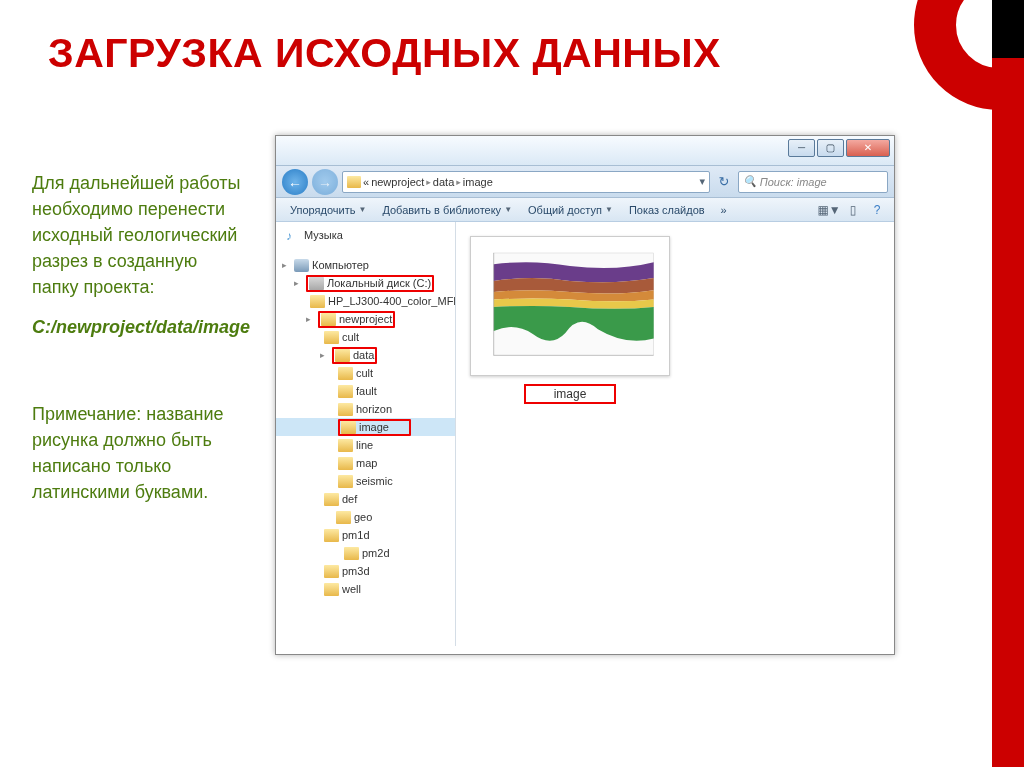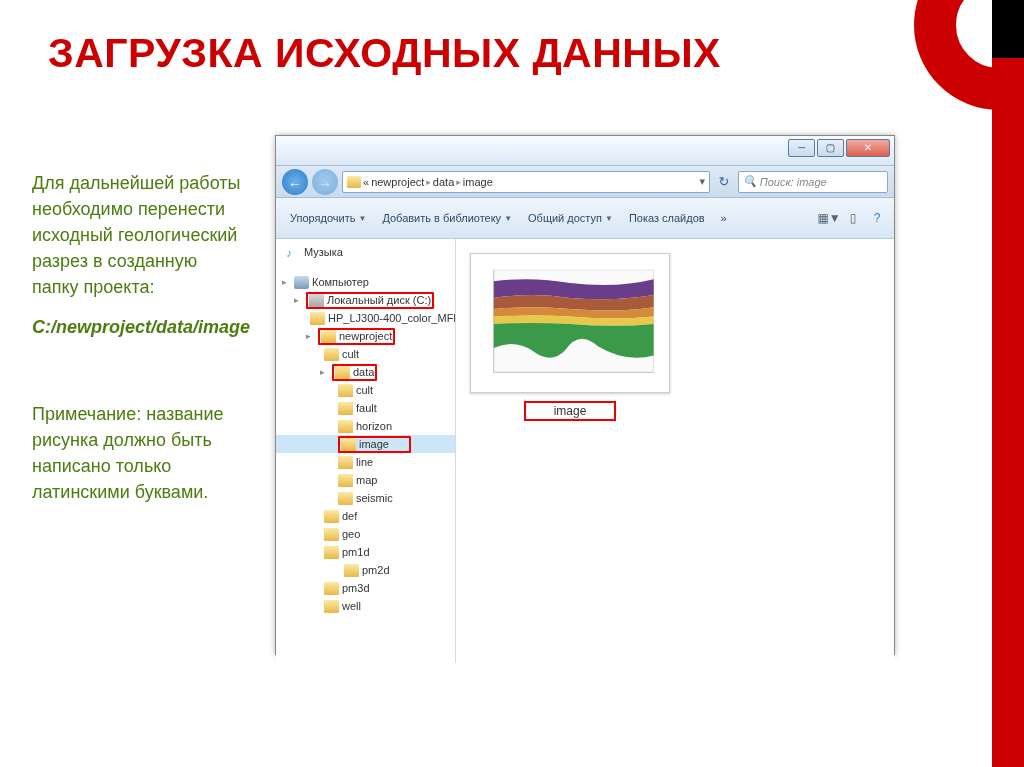--- a/index.html
+++ b/index.html
@@ -16,21 +16,21 @@
   .winbtns { position: absolute; right: 4px; top: 3px; display: flex; gap: 0; }
   .winbtn { width: 27px; height: 18px; border: 1px solid #5a7a9a; background: linear-gradient(#e8f0f8,#c8dbee); font-size: 10px; text-align: center; line-height: 15px; color: #345; border-radius: 2px; margin-left: 2px; }
   .winbtn.close { background: linear-gradient(#f4a9a0,#d96050); color: #fff; width: 44px; }
   .navbar { height: 32px; background: linear-gradient(#dfeaf6,#c9dbed); display: flex; align-items: center; padding: 0 6px; border-bottom: 1px solid #a8bed4; gap: 4px; }
   .navbtn { width: 26px; height: 26px; border-radius: 50%; background: radial-gradient(#6fb4ea,#2a7ec7); display: flex; align-items: center; justify-content: center; color: #fff; font-size: 14px; }
   .addrbar { flex: 1; height: 22px; background: #fff; border: 1px solid #8aa7c4; border-radius: 2px; display: flex; align-items: center; padding: 0 4px; font-size: 11px; color: #333; gap: 2px; }
   .addrbar .folder-ico { width: 14px; height: 12px; background: linear-gradient(#fde9a2,#e8b84a); border-radius: 1px; display: inline-block; }
   .addrbar .chev { color: #888; font-size: 9px; }
   .searchbox { width: 150px; height: 22px; background: #fff; border: 1px solid #8aa7c4; border-radius: 2px; display: flex; align-items: center; padding: 0 4px; font-size: 11px; color: #888; font-style: italic; gap: 3px; }
   .reload { width: 20px; height: 22px; display: flex; align-items: center; justify-content: center; color: #3a6ea5; font-size: 13px; }
-  .toolbar { height: 41px; background: linear-gradient(#eff5fb,#d8e6f3); border-bottom: 1px solid #b8cde2; display: flex; align-items: center; padding: 0 8px; gap: 4px; font-size: 11px; color: #2a4a6a; }
+  .toolbar { height: 24px; background: linear-gradient(#eff5fb,#d8e6f3); border-bottom: 1px solid #b8cde2; display: flex; align-items: center; padding: 0 8px; gap: 4px; font-size: 11px; color: #2a4a6a; }
   .tbitem { padding: 3px 6px; display: flex; align-items: center; gap: 3px; }
   .tbitem .dd { font-size: 8px; color: #567; }
   .tbright { margin-left: auto; display: flex; gap: 6px; align-items: center; }
   .tbicon { width: 18px; height: 16px; color: #567; display: flex; align-items: center; justify-content: center; font-size: 12px; }
   .body-area { display: flex; height: calc(100% - 94px); }
   .tree { width: 180px; border-right: 1px solid #d4dde6; background: #fff; overflow: hidden; padding: 4px 0; font-size: 11px; color: #333; }
   .tree-item { display: flex; align-items: center; height: 18px; padding-left: 6px; gap: 3px; white-space: nowrap; }
   .tree-item.sel { background: #cde6f7; }
   .tree-item .expander { width: 9px; color: #888; font-size: 9px; }
   .tree-item .ico { width: 15px; height: 13px; display: inline-block; flex-shrink: 0; }
@@ -188,21 +188,21 @@
           <span>map</span>
         </div>
       <div class="tree-item" style="padding-left:62px">
           <span class="ico folder"></span>
           <span>seismic</span>
         </div>
       <div class="tree-item" style="padding-left:48px">
           <span class="ico folder"></span>
           <span>def</span>
         </div>
-      <div class="tree-item" style="padding-left:48px">
+      <div class="tree-item" style="padding-left:60px">
           <span class="ico folder"></span>
           <span>geo</span>
         </div>
       <div class="tree-item" style="padding-left:48px">
           <span class="ico folder"></span>
           <span>pm1d</span>
         </div>
       <div class="tree-item" style="padding-left:68px">
           <span class="ico folder"></span>
           <span>pm2d</span>

